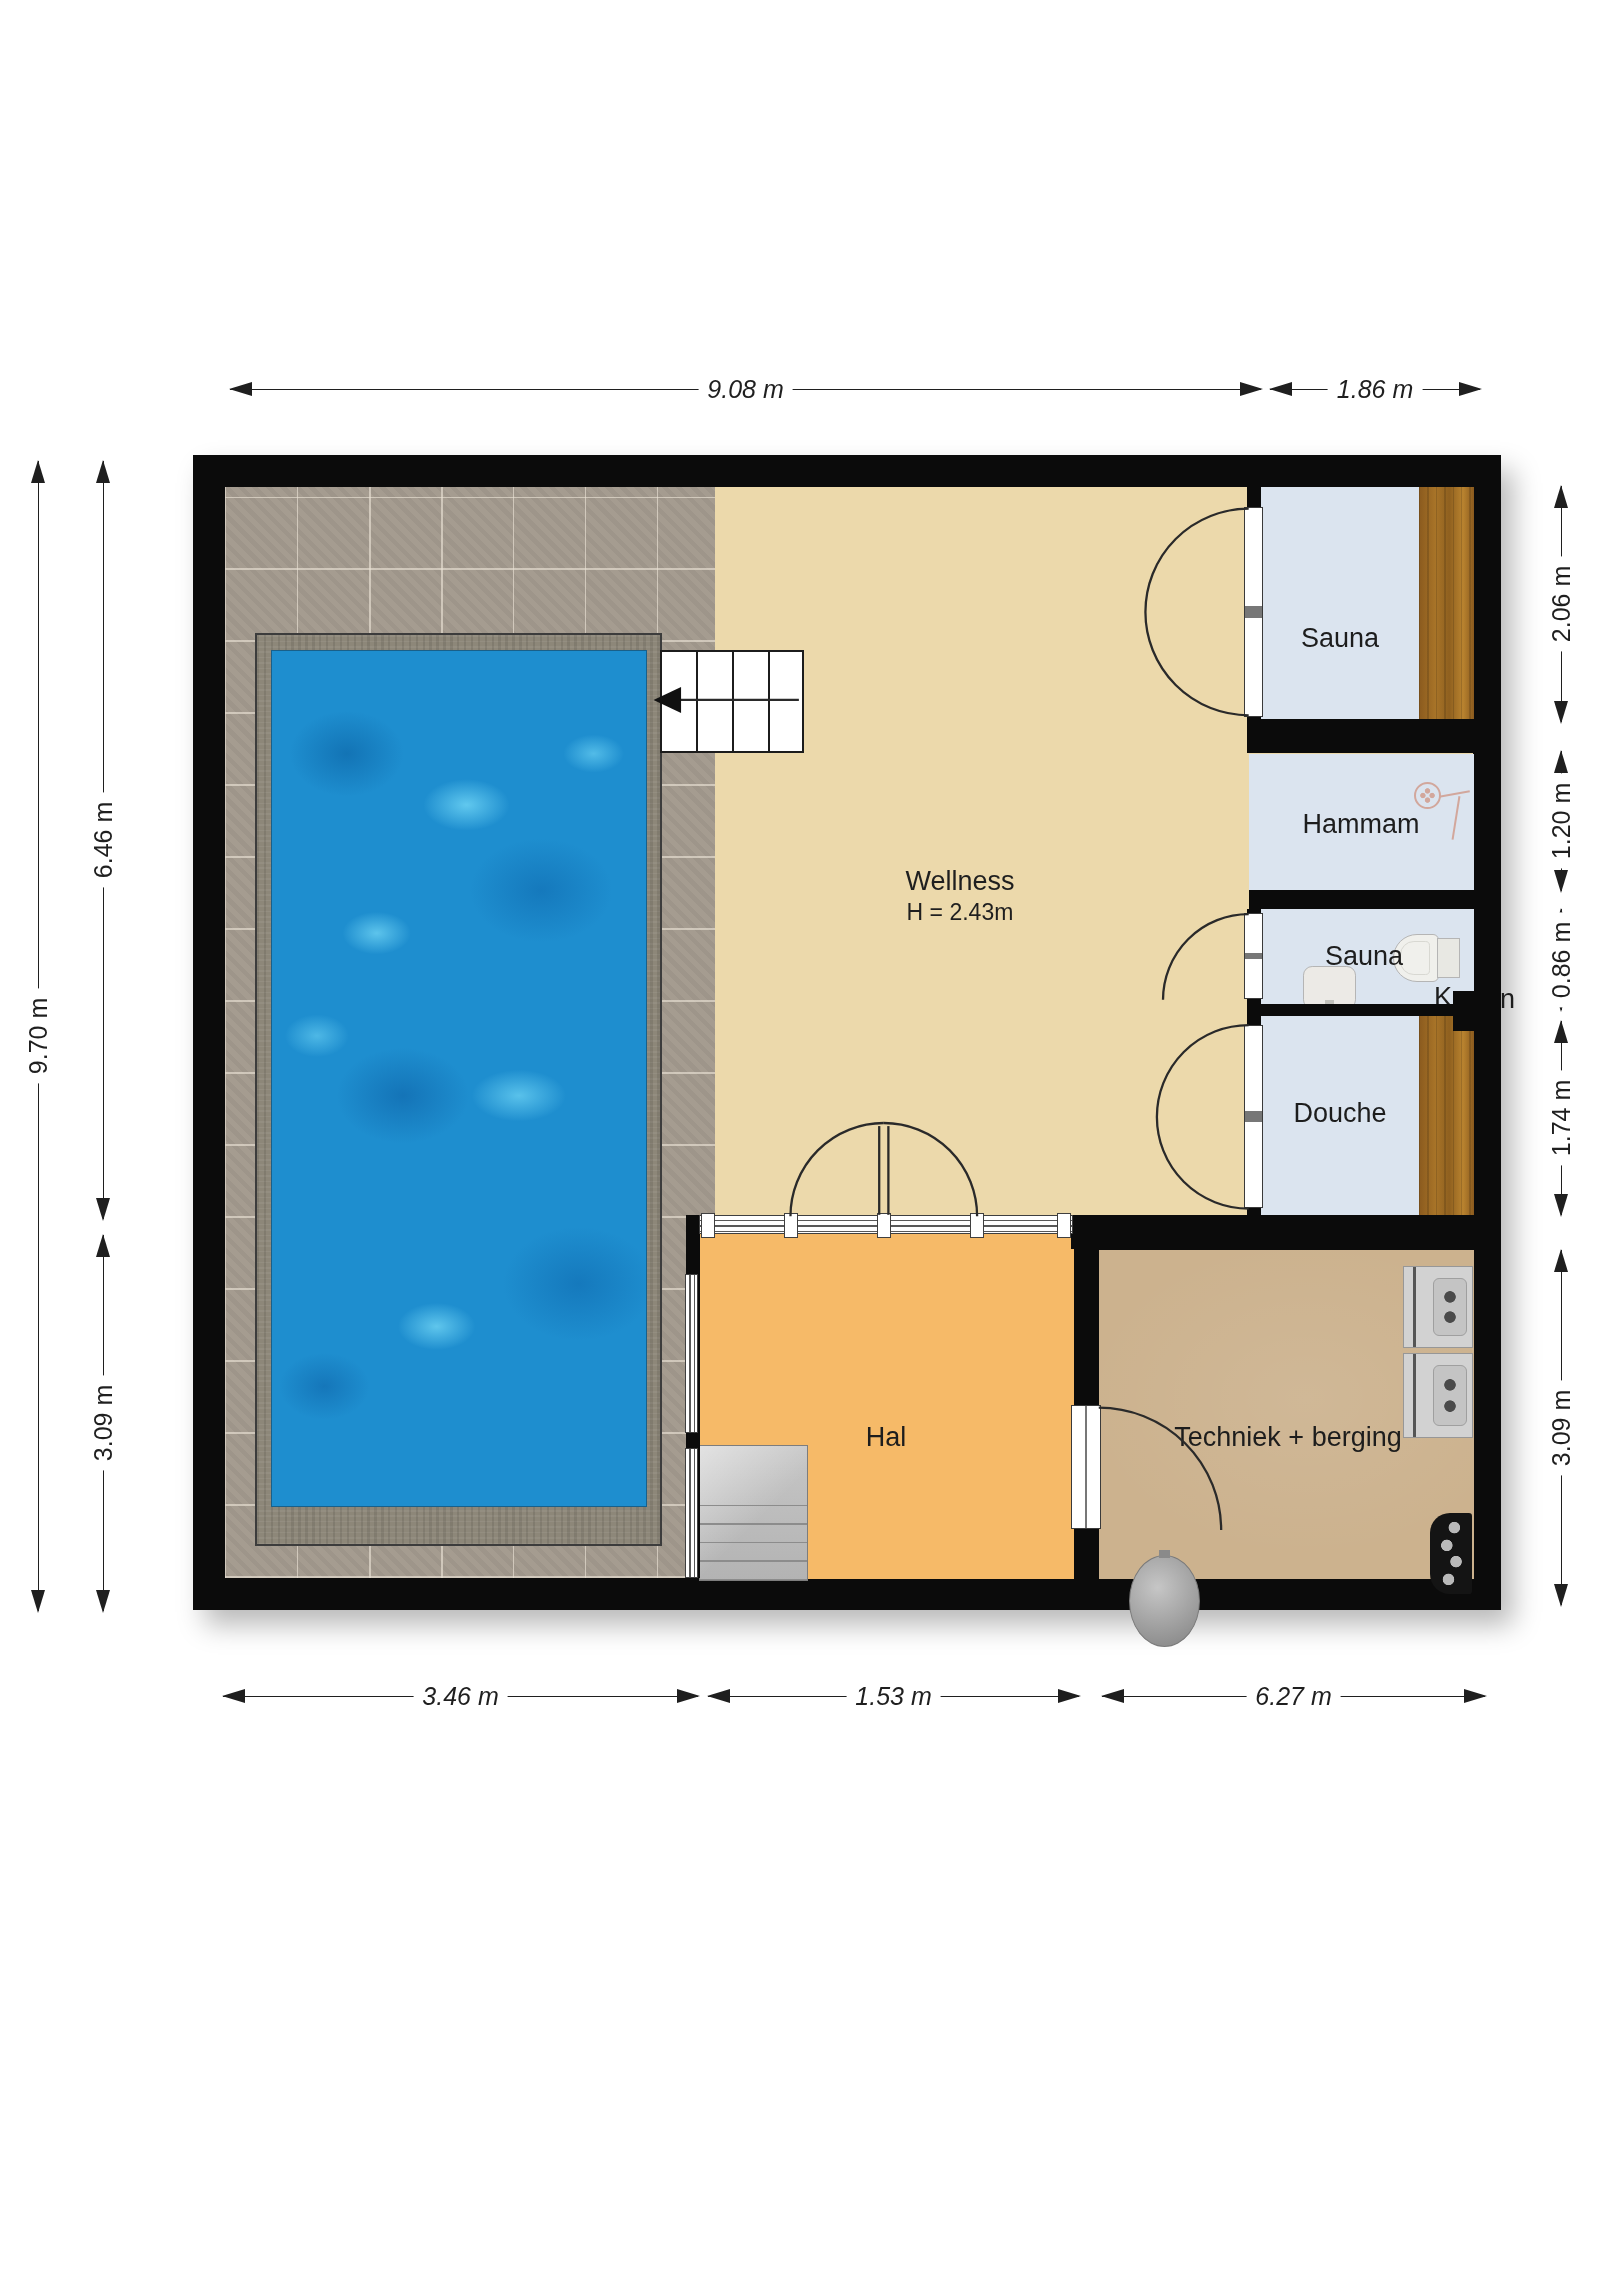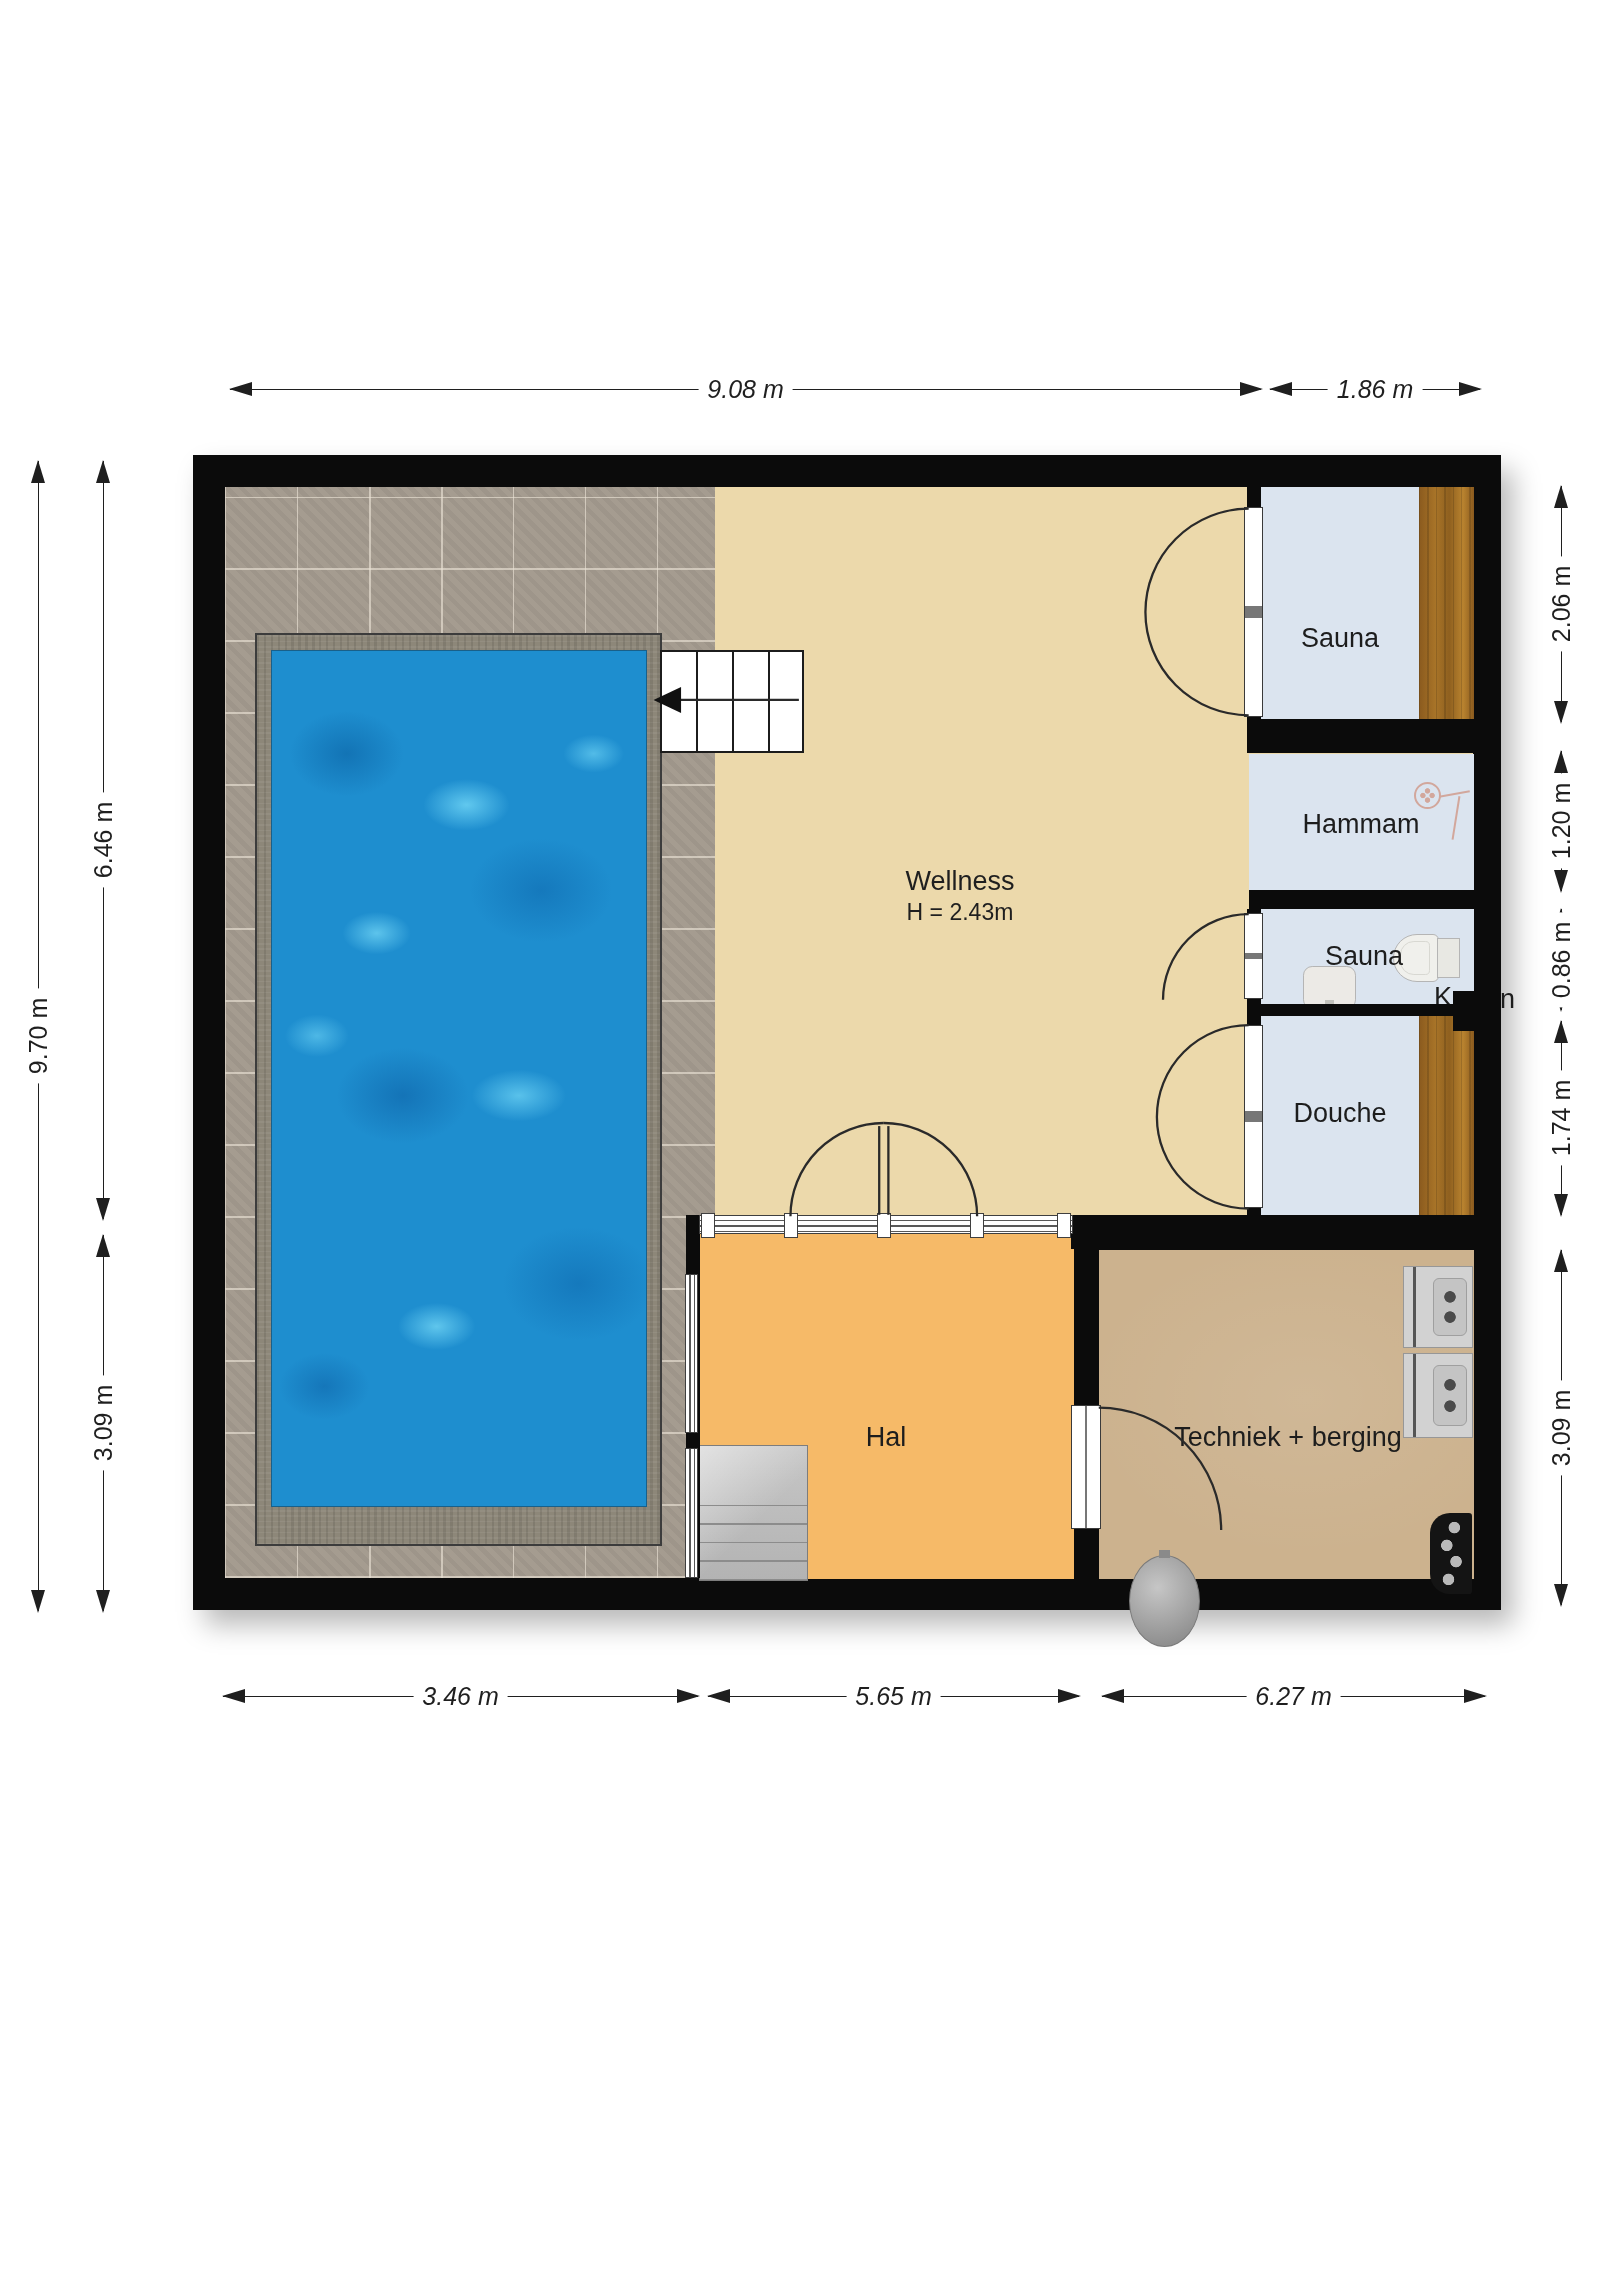--- a/index.html
+++ b/index.html
@@ -275,21 +275,21 @@
   </div>
 
   <div class="dim-h" style="left:223px;top:1696px;width:475px;">
     <span class="ah aw"></span>
     <span class="ah ae"></span>
     <span class="dim-label">3.46 m</span>
   </div>
   <div class="dim-h" style="left:708px;top:1696px;width:371px;">
     <span class="ah aw"></span>
     <span class="ah ae"></span>
-    <span class="dim-label">5.65 m</span>
+    <span class="dim-label">1.53 m</span>
   </div>
   <div class="dim-h" style="left:1102px;top:1696px;width:383px;">
     <span class="ah aw"></span>
     <span class="ah ae"></span>
     <span class="dim-label">6.27 m</span>
   </div>
 
 
 </div>
 

